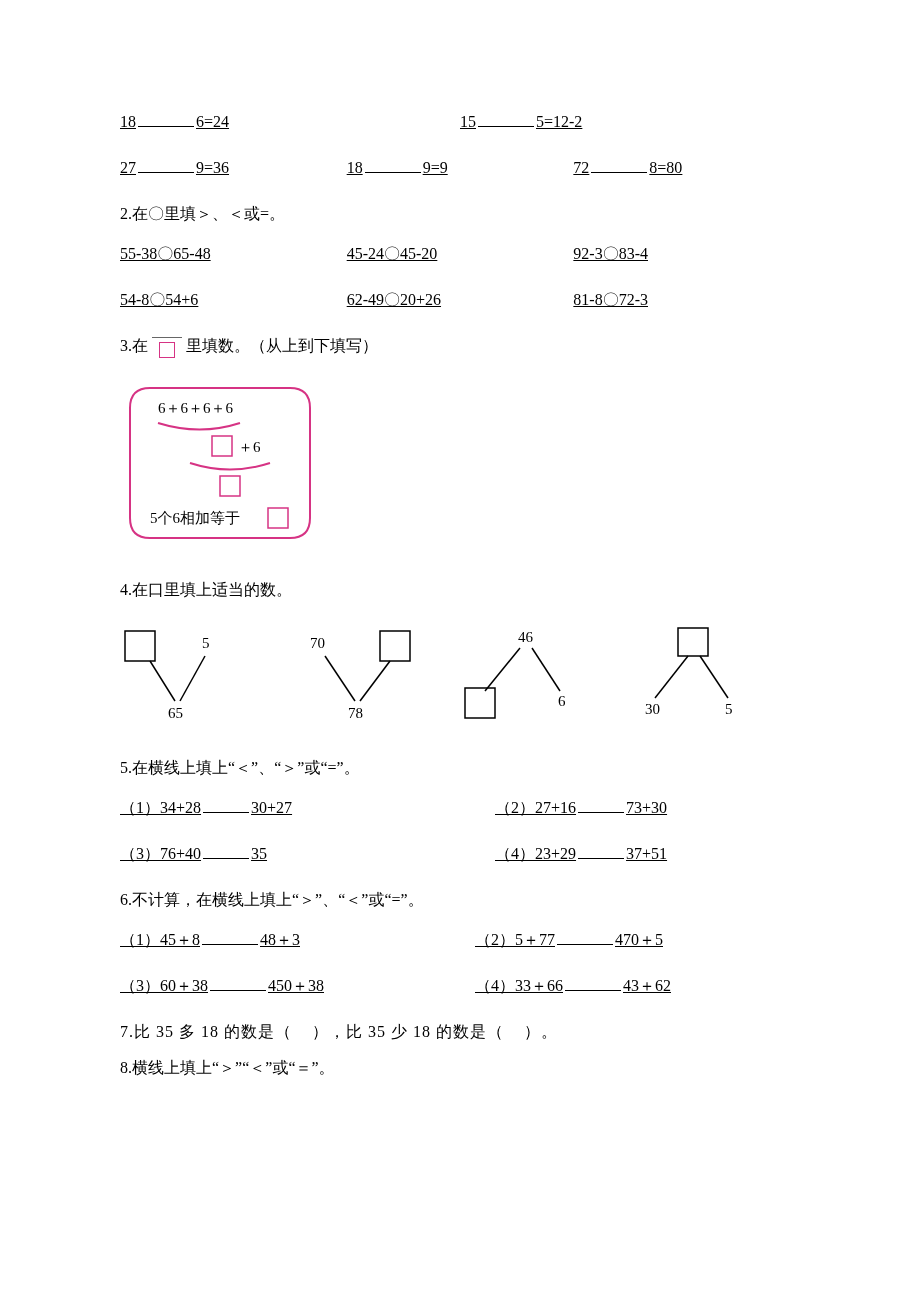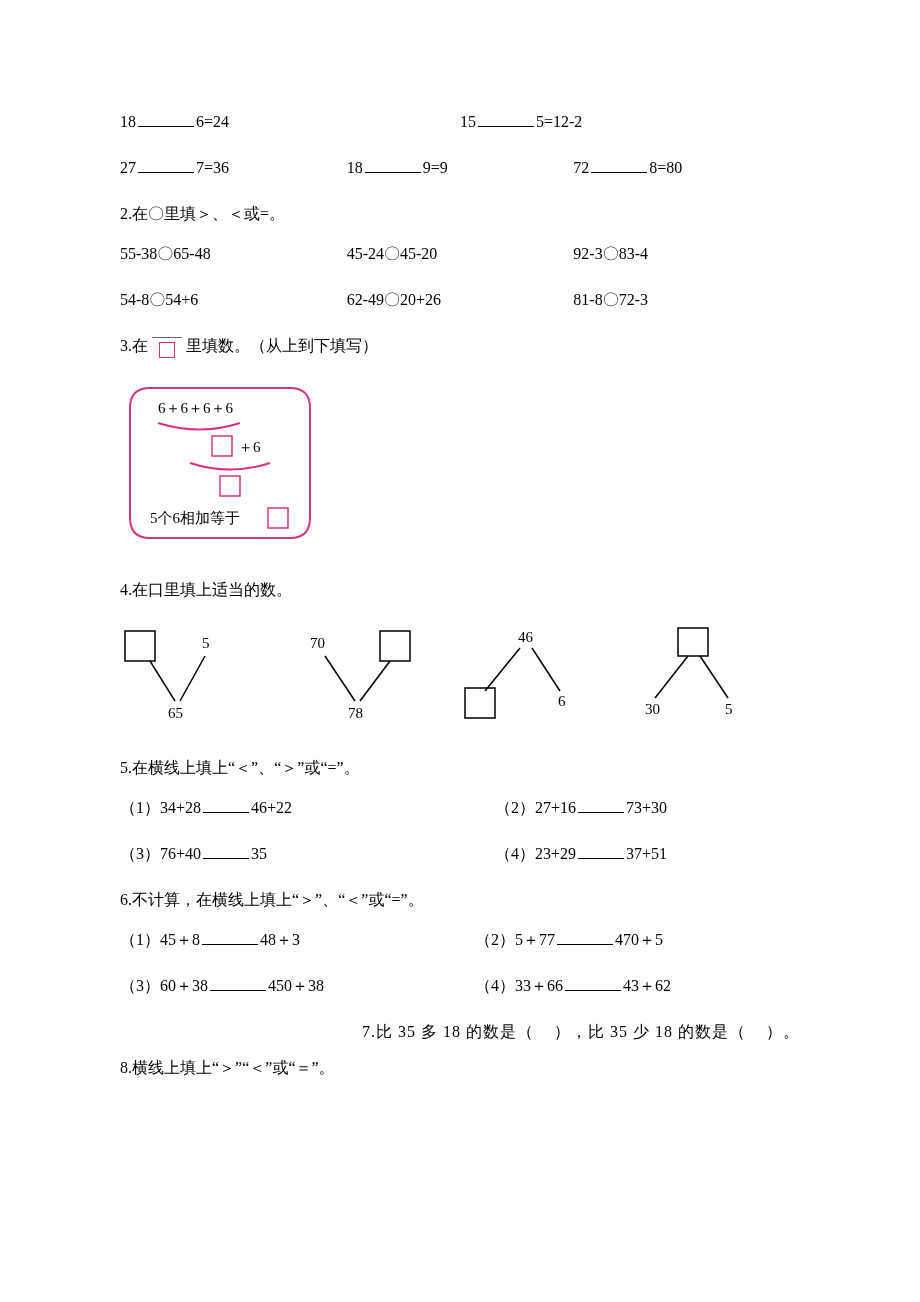--- a/index.html
+++ b/index.html
@@ -9,20 +9,21 @@
     background: #fff;
     width: 920px;
     margin: 0;
     padding: 110px 120px 60px 120px;
     box-sizing: border-box;
     line-height: 1.5;
   }
   .row {
     display: flex;
     margin-bottom: 22px;
+    text-decoration: underline;
   }
   .cell {
     flex: 1;
   }
   .uline {
     display: inline-block;
     border-bottom: 1px solid #000;
     min-width: 56px;
     height: 14px;
     vertical-align: baseline;
@@ -42,41 +43,40 @@
   .pink-box {
     display: inline-block;
     border: 1px solid #d63384;
     width: 14px;
     height: 14px;
     vertical-align: middle;
     margin: 0 4px;
   }
   .paren {
     letter-spacing: 1px;
-    text-align: right;
   }
   .tight {
     margin-top: 12px;
   }
   svg { display: block; }
 </style>
 </head>
 <body>
 
 <div class="row">
   <div class="cell">
     <span>18</span><span class="uline"></span><span>6=24</span>
   </div>
   <div class="cell">
     <span>15</span><span class="uline"></span><span>5=12-2</span>
   </div>
 </div>
 <div class="row">
   <div class="cell">
-    <span>27</span><span class="uline"></span><span>7=36</span>
+    <span>27</span><span class="uline"></span><span>9=36</span>
   </div>
   <div class="cell">
     <span>18</span><span class="uline"></span><span>9=9</span>
   </div>
   <div class="cell">
     <span>72</span><span class="uline"></span><span>8=80</span>
   </div>
 </div>
 
 <div class="q">2.在〇里填＞、＜或=。</div>
@@ -155,21 +155,21 @@
       <line x1="70" y1="30" x2="98" y2="72" stroke="#000" stroke-width="1.5"></line>
       <text x="15" y="88" font-size="15">30</text>
       <text x="95" y="88" font-size="15">5</text>
     </svg>
   </div>
 </div>
 
 <div class="q">5.在横线上填上“＜”、“＞”或“=”。</div>
 <div class="row">
   <div class="cell">
-    <span>（1）</span><span>34+28</span><span class="uline-sm"></span><span>46+22</span>
+    <span>（1）</span><span>34+28</span><span class="uline-sm"></span><span>30+27</span>
   </div>
   <div class="cell" style="padding-left:70px;">
     <span>（2）</span><span>27+16</span><span class="uline-sm"></span><span>73+30</span>
   </div>
 </div>
 <div class="row">
   <div class="cell">
     <span>（3）</span><span>76+40</span><span class="uline-sm"></span><span>35</span>
   </div>
   <div class="cell" style="padding-left:70px;">

